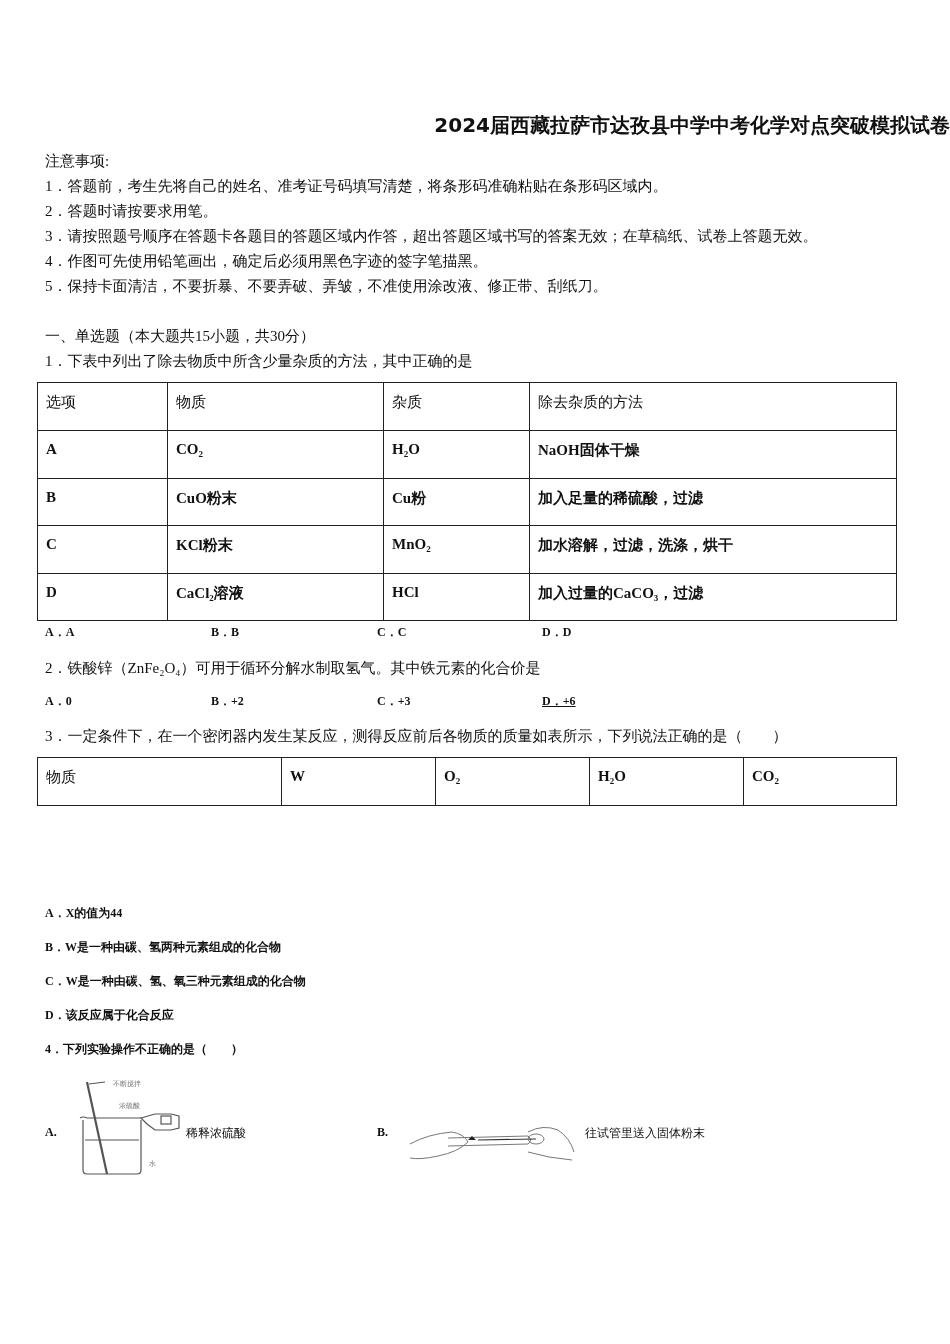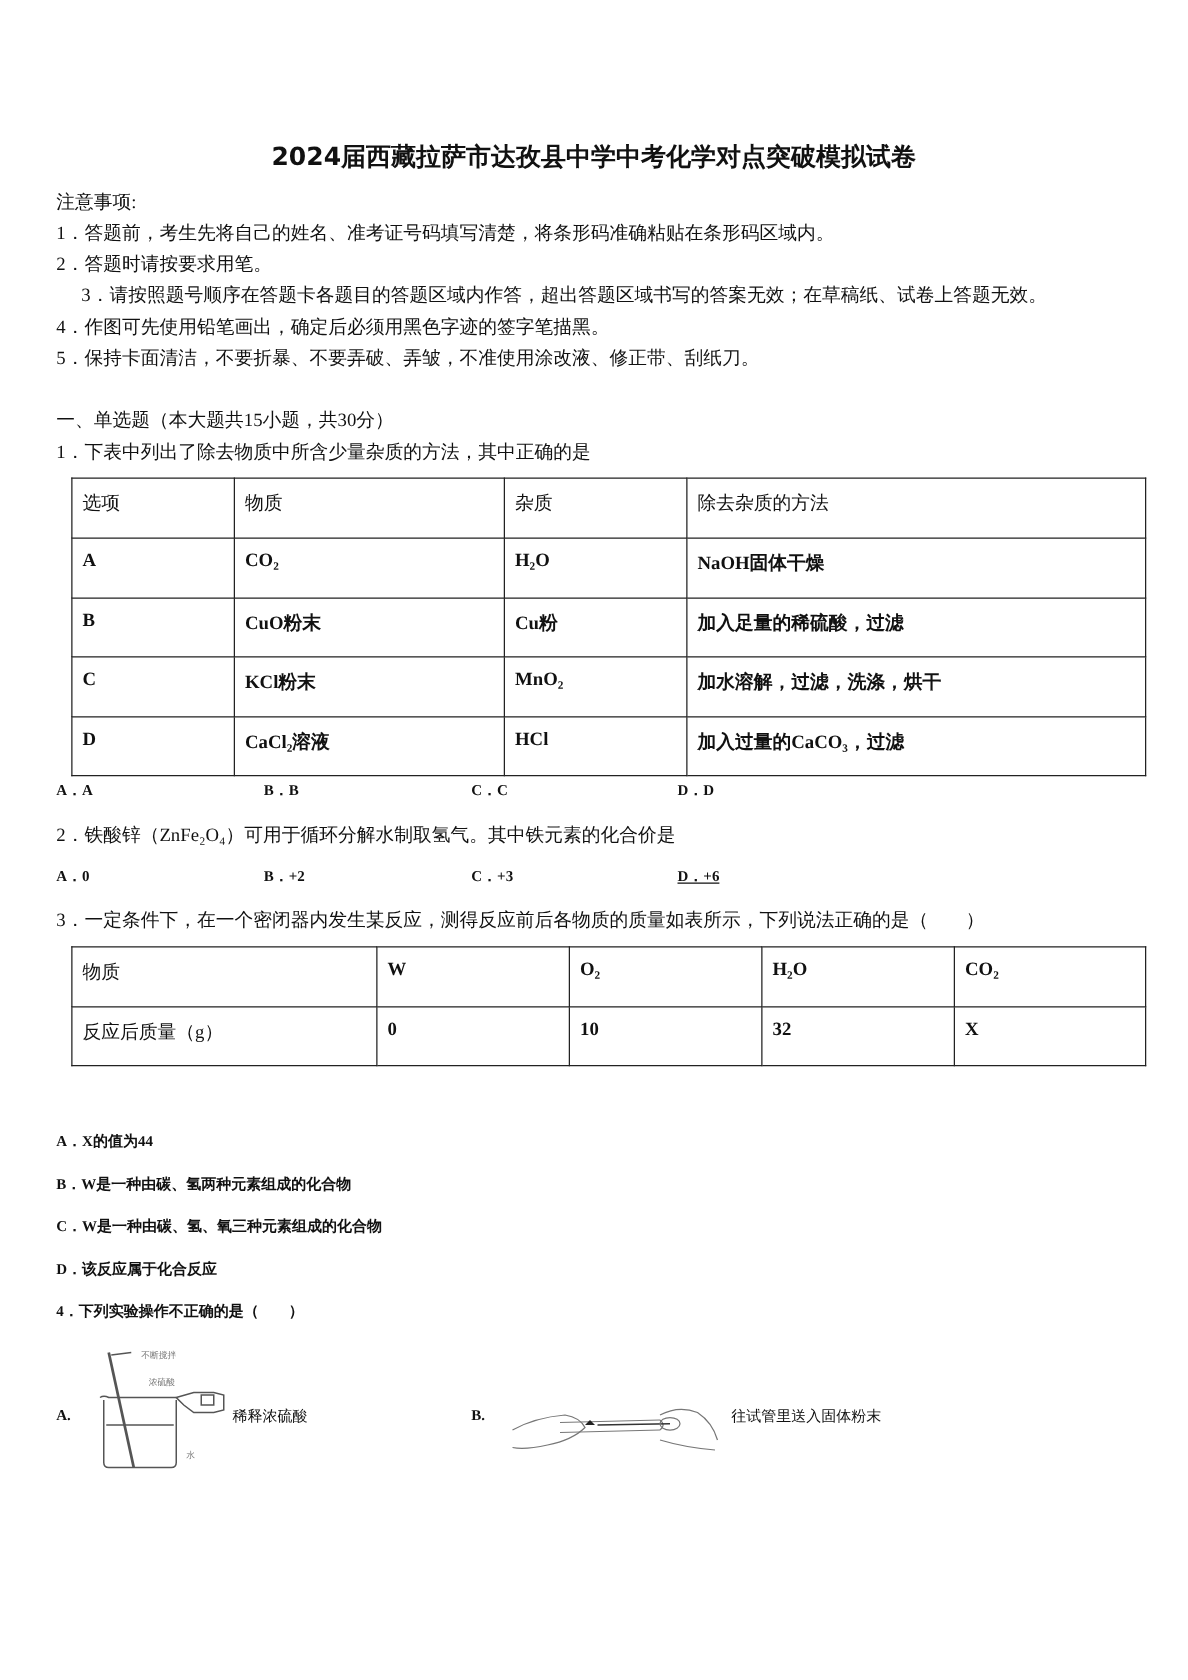--- a/index.html
+++ b/index.html
@@ -1,40 +1,40 @@
 <!DOCTYPE html>
 <html><head>
 <meta charset="utf-8">
 <style>
   html, body { margin: 0; padding: 0; background: #ffffff; }
   body { width: 950px; height: 1344px; position: relative; overflow: hidden;
          font-family: "Liberation Serif", "DejaVu Serif", serif; color: #111; }
   .abs { position: absolute; white-space: nowrap; }
-  .title { left: 0; width: 950px; top: 112px; text-align: center;
+  .title { left: 0; width: 950px; top: 112px; text-align: right;
            font-family: "DejaVu Sans", "Liberation Sans", sans-serif;
            font-weight: bold; font-size: 20px; letter-spacing: 0px; }
   .note { font-size: 15px; left: 45px; }
   .opt { font-size: 12px; font-weight: bold; }
-  table.grid { position: absolute; border-collapse: collapse; table-layout: fixed; margin-left: 20px; }
+  table.grid { position: absolute; border-collapse: collapse; table-layout: fixed; }
   table.grid td { border: 1.5px solid #222; font-size: 15px; font-weight: bold;
                   padding: 0 0 0 8px; vertical-align: top; padding-top: 10px;
                   box-sizing: border-box; }
   table.grid tr:first-child td { font-weight: normal; }
   table.grid td.cjk { font-weight: normal; }
   .fig { position: absolute; }
 </style>
 </head>
 <body>
 
 <div class="abs title">2024届西藏拉萨市达孜县中学中考化学对点突破模拟试卷</div>
 
 <div class="abs note" style="top:152px;">注意事项:</div>
 <div class="abs note" style="top:177px;">1．答题前，考生先将自己的姓名、准考证号码填写清楚，将条形码准确粘贴在条形码区域内。</div>
 <div class="abs note" style="top:202px;">2．答题时请按要求用笔。</div>
-<div class="abs note" style="top:227px;margin-left:20px;">3．请按照题号顺序在答题卡各题目的答题区域内作答，超出答题区域书写的答案无效；在草稿纸、试卷上答题无效。</div>
+<div class="abs note" style="top:227px;">3．请按照题号顺序在答题卡各题目的答题区域内作答，超出答题区域书写的答案无效；在草稿纸、试卷上答题无效。</div>
 <div class="abs note" style="top:252px;">4．作图可先使用铅笔画出，确定后必须用黑色字迹的签字笔描黑。</div>
 <div class="abs note" style="top:277px;">5．保持卡面清洁，不要折暴、不要弄破、弄皱，不准使用涂改液、修正带、刮纸刀。</div>
 
 <div class="abs note" style="top:327px;">一、单选题（本大题共15小题，共30分）</div>
 
 <div class="abs note" style="top:352px;">1．下表中列出了除去物质中所含少量杂质的方法，其中正确的是</div>
 
 <table class="grid" style="left:37px; top:382px; width:859px;">
   <colgroup>
       <col style="width:130px">
@@ -98,27 +98,20 @@
       <col style="width:153px">
     </colgroup>
   <tbody>
       <tr style="height:48px">
     <td class="cjk">物质</td>
     <td style="font-weight:bold">W</td>
     <td style="font-weight:bold">O₂</td>
     <td style="font-weight:bold">H₂O</td>
     <td style="font-weight:bold">CO₂</td>
   </tr>
-  <tr style="height:47px">
-    <td class="cjk">反应后质量（g）</td>
-    <td>0</td>
-    <td>10</td>
-    <td>32</td>
-    <td>X</td>
-  </tr>
 </tbody>
   </table>
 
 <div class="abs opt" style="left:45px; top:905px;">A．X的值为44</div>
 <div class="abs opt" style="left:45px; top:939px;">B．W是一种由碳、氢两种元素组成的化合物</div>
 <div class="abs opt" style="left:45px; top:973px;">C．W是一种由碳、氢、氧三种元素组成的化合物</div>
 <div class="abs opt" style="left:45px; top:1007px;">D．该反应属于化合反应</div>
 
 <div class="abs opt" style="left:45px; top:1041px;text-align:center;">4．下列实验操作不正确的是（　　）</div>
 

